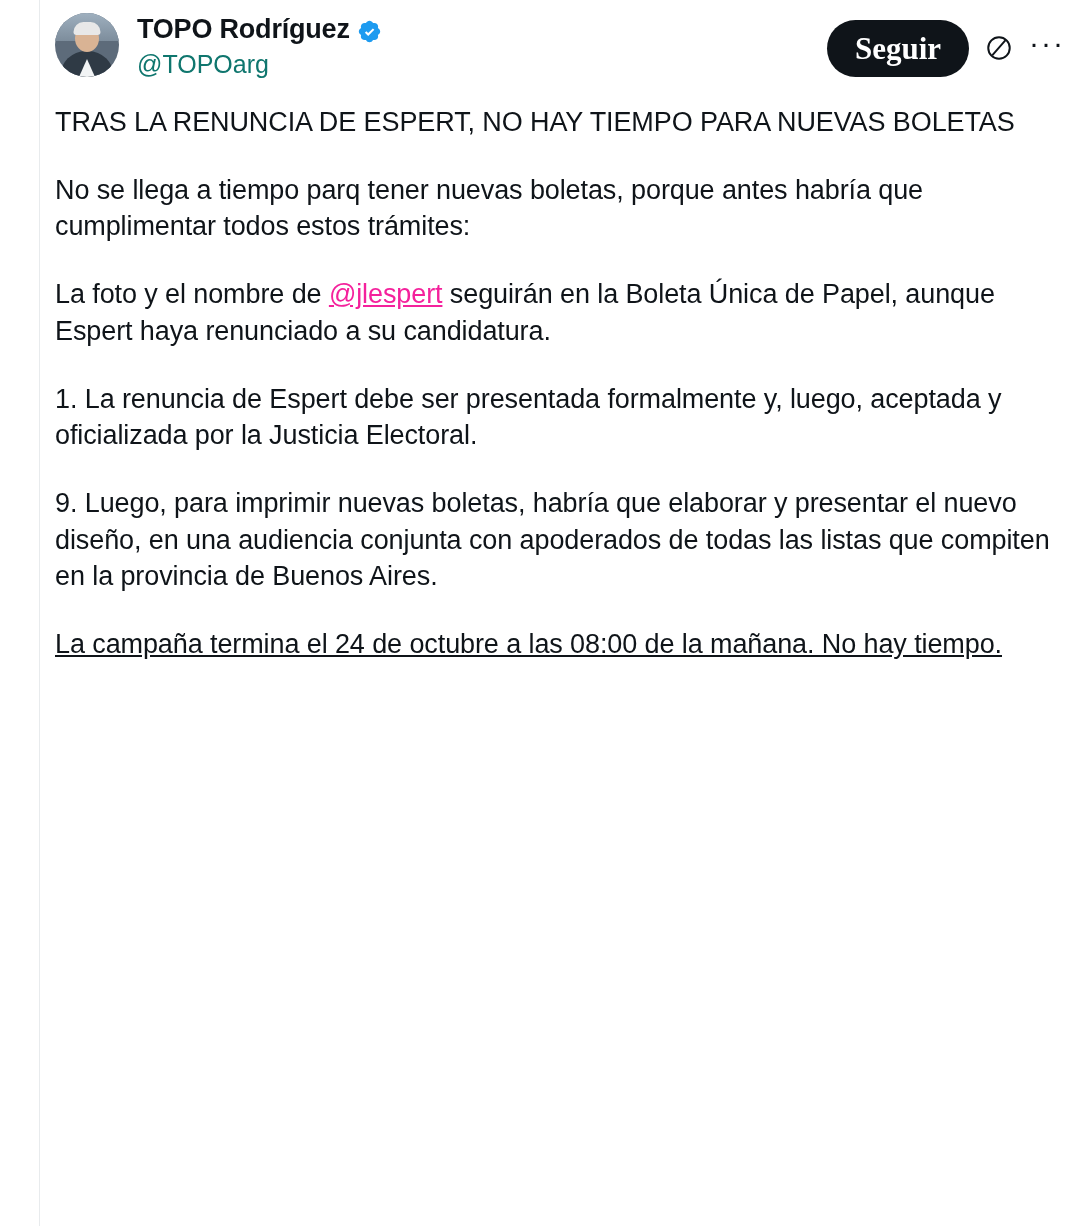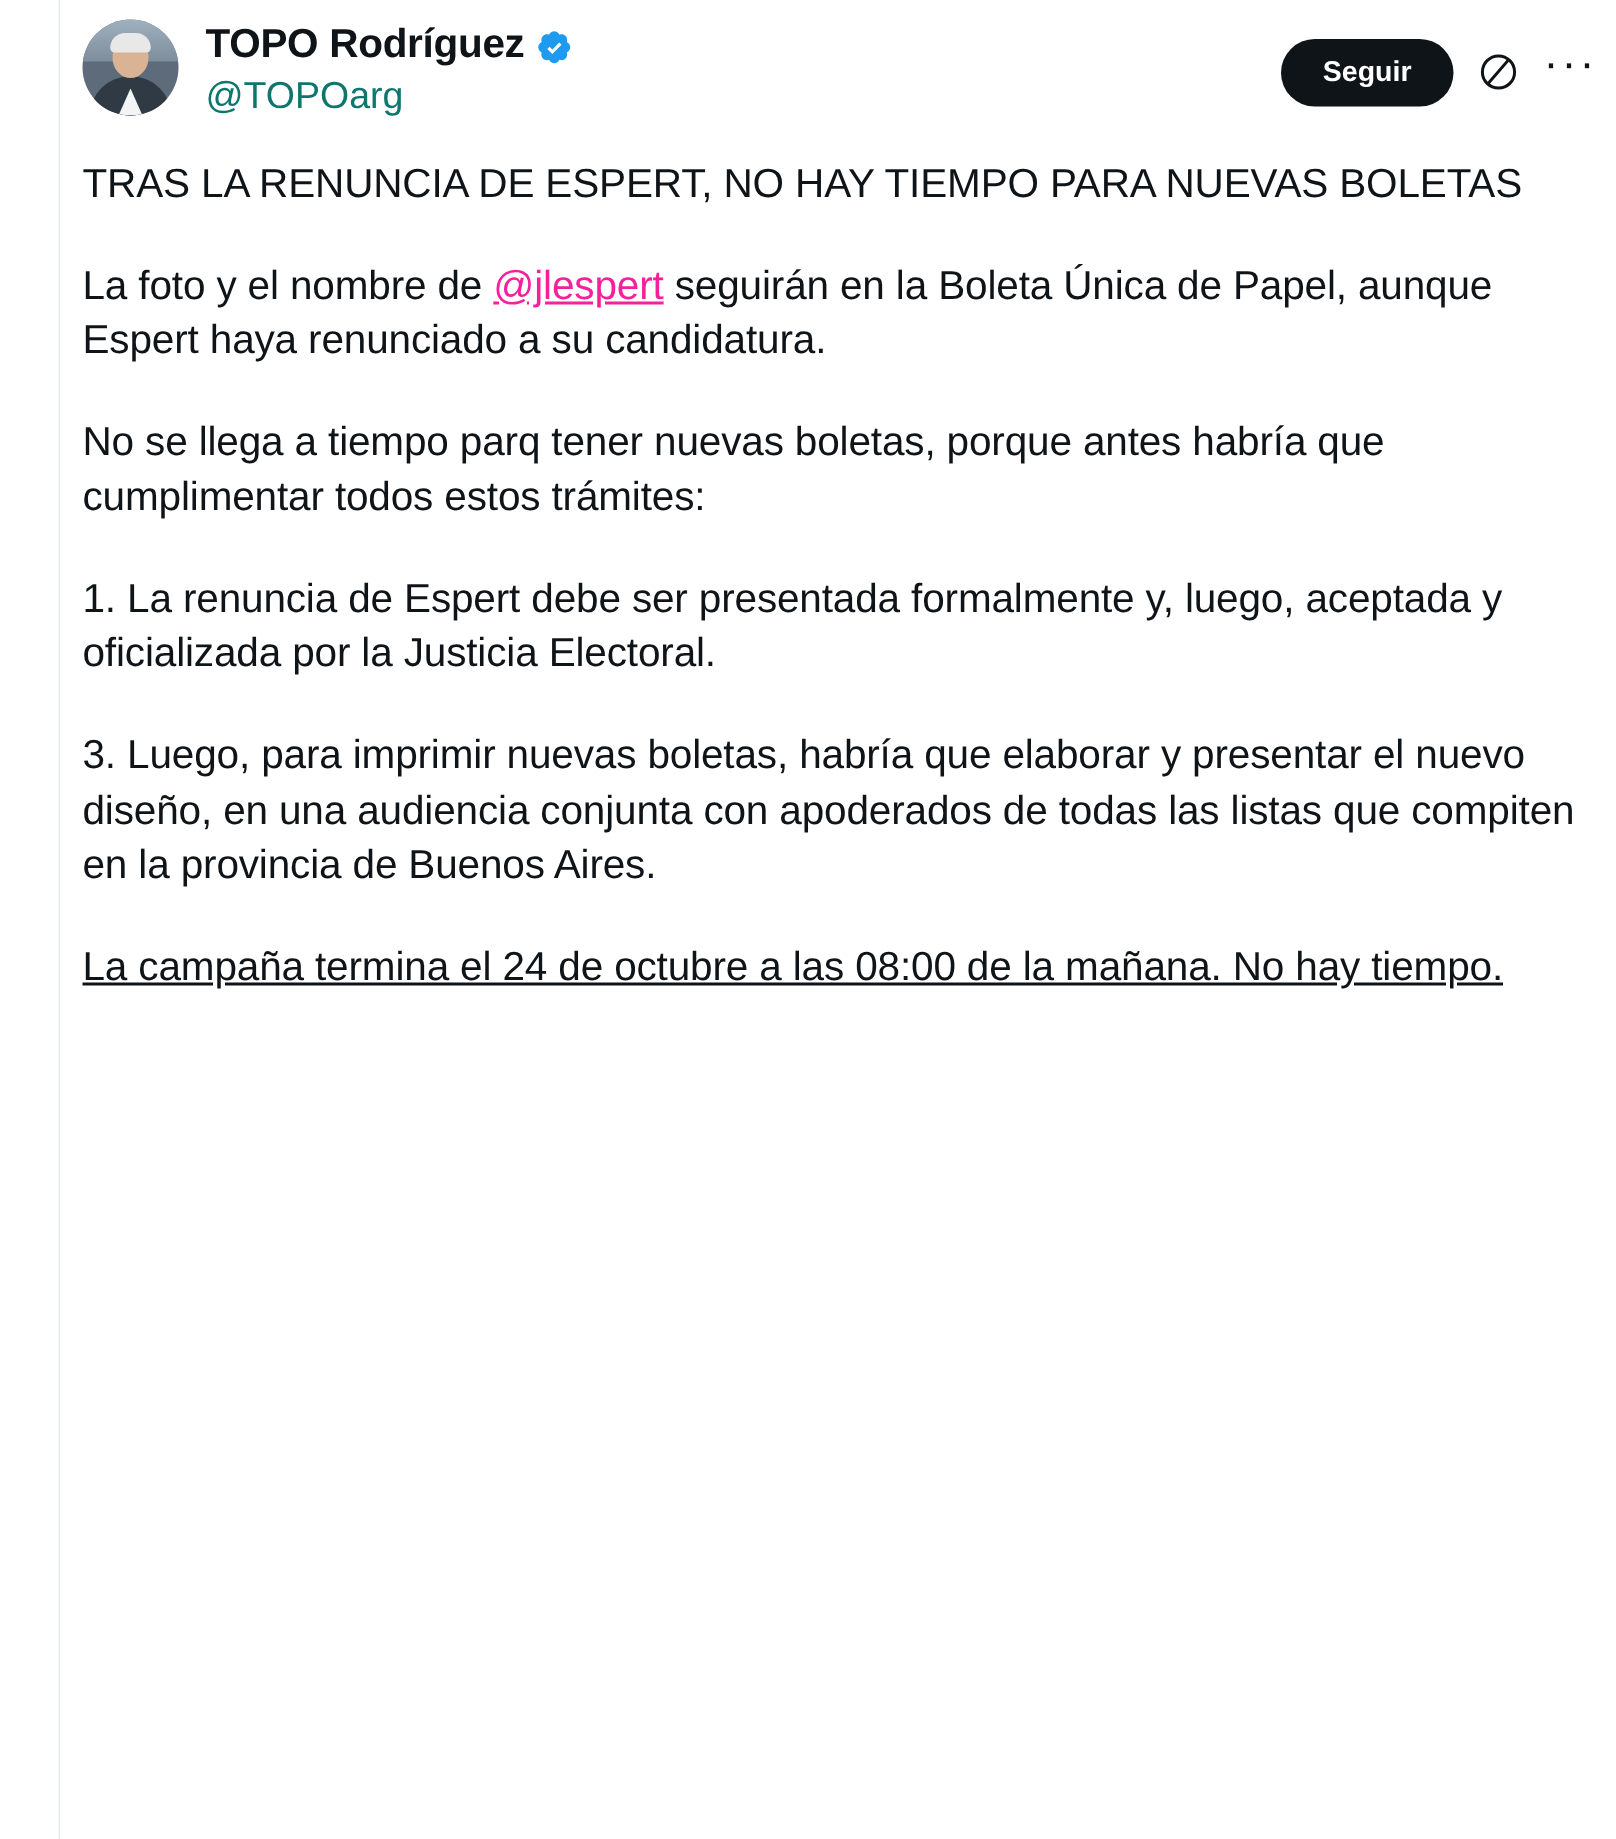--- a/index.html
+++ b/index.html
@@ -128,22 +128,22 @@
     display: flex;
     align-items: center;
     gap: 16px;
     padding-top: 8px;
   }
   .follow-btn {
     background: #0f1419;
     color: #ffffff;
     border: none;
     border-radius: 999px;
-    font-family: Liberation Sans, sans-serif;
-    font-size: 19px;
+    font-family: Liberation Serif, serif;
+    font-size: 31px;
     font-weight: bold;
     padding: 13px 28px;
     cursor: pointer;
     line-height: 1;
   }
   .grok-icon {
     width: 28px;
     height: 28px;
     color: #0f1419;
   }
@@ -214,22 +214,22 @@
             <line x1="6.2" y1="18.4" x2="17.6" y2="5.2" stroke="#0f1419" stroke-width="1.7"></line>
           </svg>
         </span>
         <span class="more-icon">···</span>
       </div>
 
     </header>
 
     <section class="tweet-body">
       <p>TRAS LA RENUNCIA DE ESPERT, NO HAY TIEMPO PARA NUEVAS BOLETAS</p>
+      <p>No se llega a tiempo parq tener nuevas boletas, porque antes habría que cumplimentar todos estos trámites:</p>
       <p><span>La foto y el nombre de </span><a class="mention" href="#">@jlespert</a><span> seguirán en la Boleta Única de Papel, aunque Espert haya renunciado a su candidatura.</span></p>
-      <p>No se llega a tiempo parq tener nuevas boletas, porque antes habría que cumplimentar todos estos trámites:</p>
       <p>1. La renuncia de Espert debe ser presentada formalmente y, luego, aceptada y oficializada por la Justicia Electoral.</p>
-      <p>3. Luego, para imprimir nuevas boletas, habría que elaborar y presentar el nuevo diseño, en una audiencia conjunta con apoderados de todas las listas que compiten en la provincia de Buenos Aires.</p>
+      <p>9. Luego, para imprimir nuevas boletas, habría que elaborar y presentar el nuevo diseño, en una audiencia conjunta con apoderados de todas las listas que compiten en la provincia de Buenos Aires.</p>
       <p>La campaña termina el 24 de octubre a las 08:00 de la mañana. No hay tiempo.</p>
     </section>
 
   </article>
 
 </div>
 
 </body></html>

